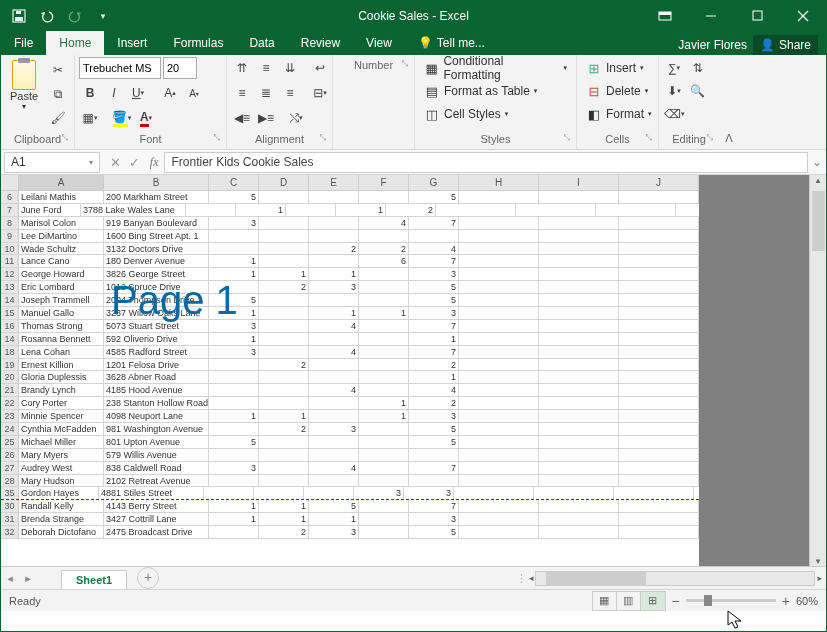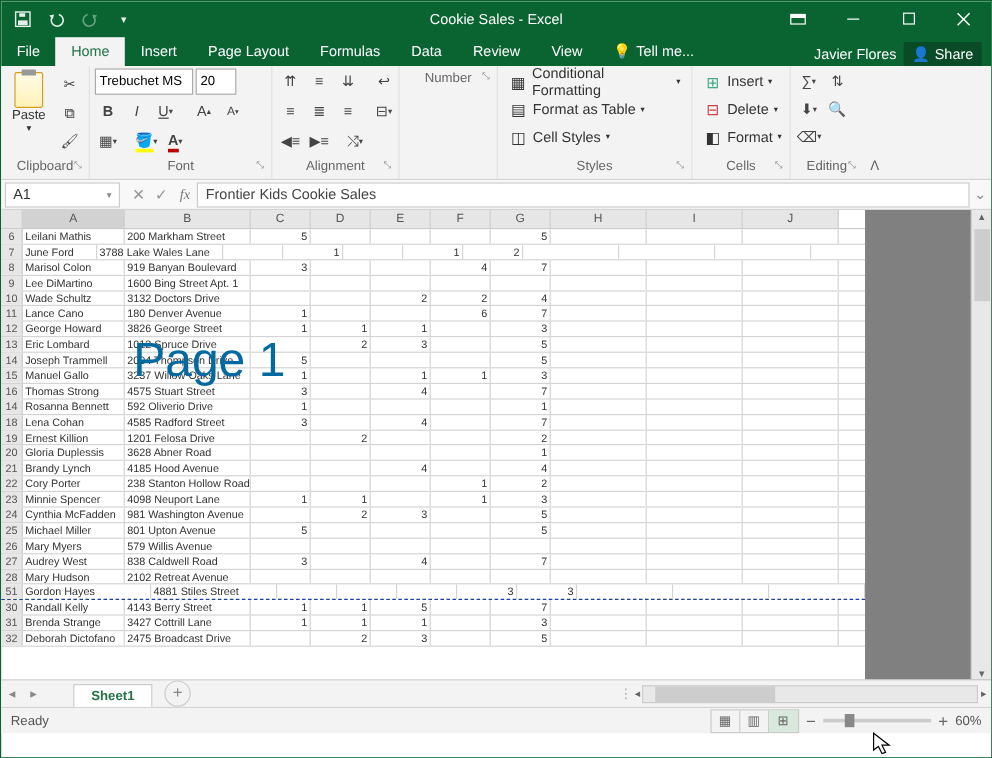--- a/index.html
+++ b/index.html
@@ -118,21 +118,20 @@
           <line x1="11" y1="1" x2="1" y2="11" stroke="#fff" stroke-width="1.2"></line>
         </svg>
       </div>
   </div>
 </div>
 
 <div class="menubar">
   <div class="tab">File</div>
   <div class="tab active">Home</div>
   <div class="tab">Insert</div>
-  <div class="tab">Page Layout</div>
   <div class="tab">Formulas</div>
   <div class="tab">Data</div>
   <div class="tab">Review</div>
   <div class="tab">View</div>
   <div class="tab" style="display:flex;gap:4px;align-items:center">
       <span>💡</span>
       <span>Tell me...</span>
     </div>
   <div class="menubar-right">
     <span>Javier Flores</span>
@@ -453,21 +452,21 @@
           <div class="cell r" style="width: 50px;">1</div>
           <div class="cell r" style="width: 50px;">1</div>
           <div class="cell r" style="width: 50px;">3</div>
           <div class="cell r" style="width: 80px;"></div>
           <div class="cell r" style="width: 80px;"></div>
           <div class="cell r" style="width: 80px;"></div>
         </div>
         <div class="grow">
           <div class="rh">16</div>
           <div class="cell" style="width: 85px;">Thomas Strong</div>
-          <div class="cell" style="width: 105px;">4575 Stuart Street</div>
+          <div class="cell" style="width: 105px;">5073 Stuart Street</div>
           <div class="cell r" style="width: 50px;">3</div>
           <div class="cell r" style="width: 50px;"></div>
           <div class="cell r" style="width: 50px;">4</div>
           <div class="cell r" style="width: 50px;"></div>
           <div class="cell r" style="width: 50px;">7</div>
           <div class="cell r" style="width: 80px;"></div>
           <div class="cell r" style="width: 80px;"></div>
           <div class="cell r" style="width: 80px;"></div>
         </div>
         <div class="grow">
@@ -620,22 +619,22 @@
           <div class="cell r" style="width: 50px;"></div>
           <div class="cell r" style="width: 50px;"></div>
           <div class="cell r" style="width: 50px;"></div>
           <div class="cell r" style="width: 50px;"></div>
           <div class="cell r" style="width: 50px;"></div>
           <div class="cell r" style="width: 80px;"></div>
           <div class="cell r" style="width: 80px;"></div>
           <div class="cell r" style="width: 80px;"></div>
         </div>
         <div class="grow pagebreak">
-          <div class="rh">51</div>
-          <div class="cell" style="width: 107px;">Gordon Hayes</div>
+          <div class="rh">35</div>
+          <div class="cell" style="width: 80px;">Gordon Hayes</div>
           <div class="cell" style="width: 105px;">4881 Stiles Street</div>
           <div class="cell r" style="width: 50px;"></div>
           <div class="cell r" style="width: 50px;"></div>
           <div class="cell r" style="width: 50px;"></div>
           <div class="cell r" style="width: 50px;">3</div>
           <div class="cell r" style="width: 50px;">3</div>
           <div class="cell r" style="width: 80px;"></div>
           <div class="cell r" style="width: 80px;"></div>
           <div class="cell r" style="width: 80px;"></div>
         </div>

